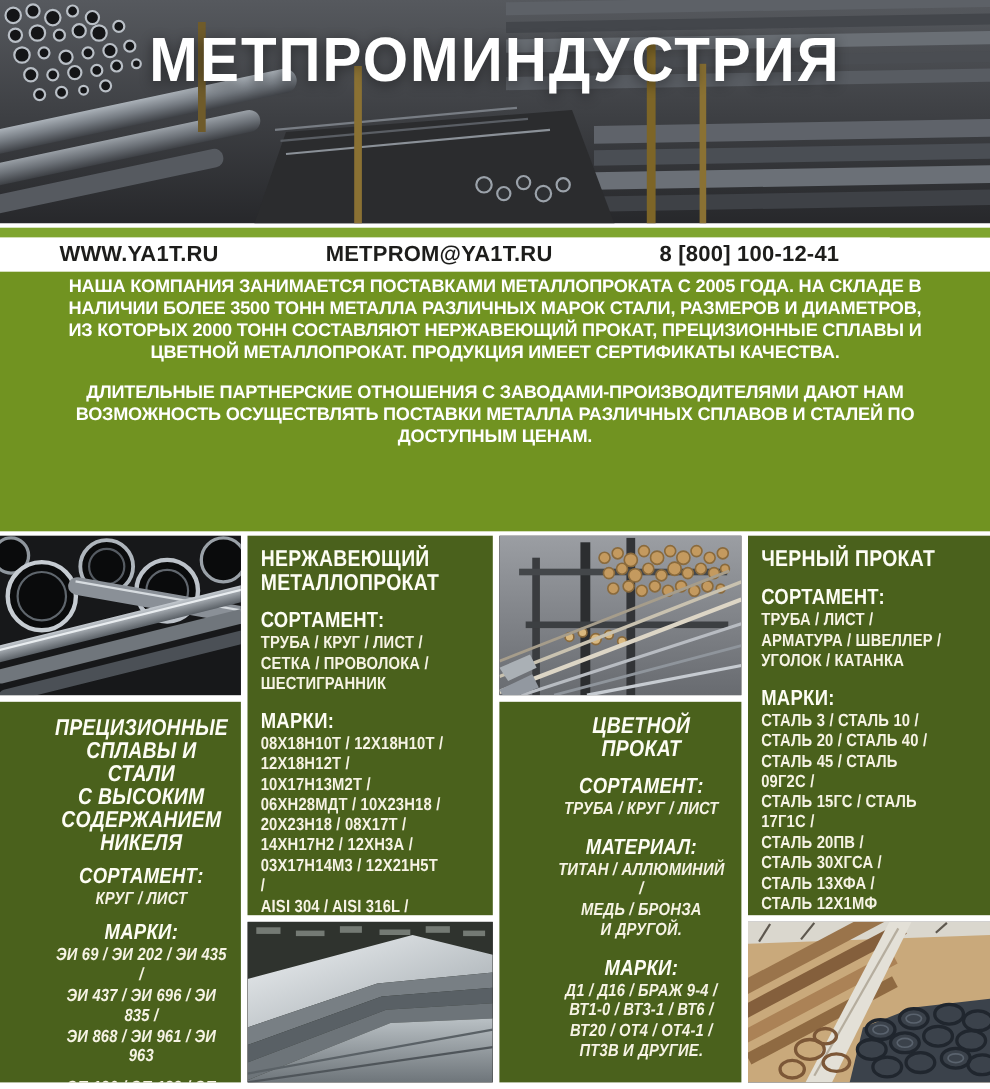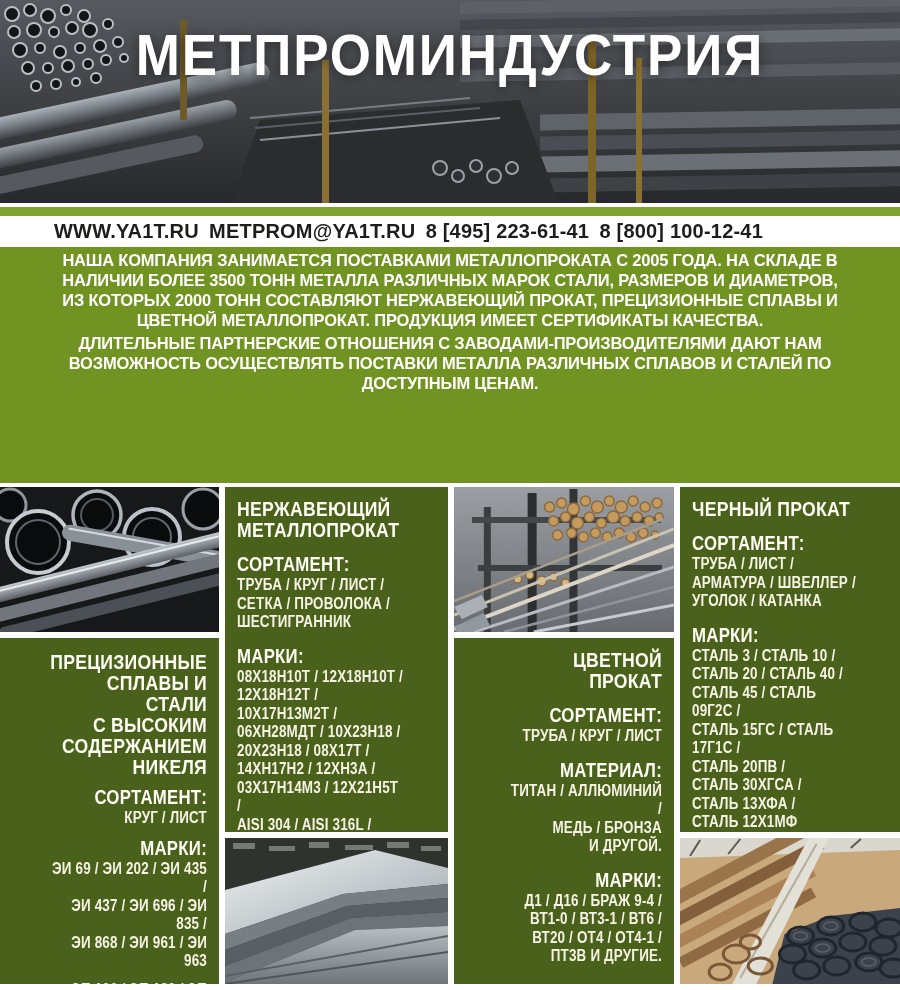--- a/index.html
+++ b/index.html
@@ -18,32 +18,32 @@
   
   .contact-bar{position:absolute;top:216px;left:0;width:809px;height:31px;background:#ffffff;
                display:flex;align-items:center;justify-content:space-between;box-sizing:border-box;
                padding:0 46px 0 54px;font-weight:bold;font-size:20px;color:#1d1d1b;letter-spacing:.2px;}
   .contact-bar span{white-space:nowrap;cursor:pointer;}
 
   
   .intro{position:absolute;top:247px;left:0;width:900px;height:236px;background:#719321;
          box-sizing:border-box;padding-top:3px;text-align:center;color:#ffffff;font-weight:bold;}
   .intro p{margin:0;font-size:16.5px;line-height:20px;letter-spacing:-.2px;white-space:pre-line;}
-  .intro p + p{margin-top:3px;}
+  .intro p + p{margin-top:17px;}
 
   
   .grid{position:absolute;top:487px;left:0;width:900px;height:497px;display:grid;
         grid-template-columns:219px 223px 220px 220px;gap:6px;background:#ffffff;}
   .gcol{display:flex;flex-direction:column;gap:6px;min-height:0;}
   .photo{overflow:hidden;background:#222;}
   .photo svg{display:block;width:100%;height:100%;}
   .photo-top{height:145px;flex:none;}
   .photo-fill{flex:1;}
   .cell{background:#4a611c;color:#f6f3e4;box-sizing:border-box;overflow:hidden;padding:9px 10px 0 12px;}
-  .cell.right{text-align:right;padding:9px 12px 0 20px;}
+  .cell.right{text-align:center;padding:9px 12px 0 20px;font-style:italic;}
   .cell-fixed{height:345px;flex:none;}
   .cell-fill{flex:1;}
   .tx{transform:scaleX(.84);transform-origin:left top;font-weight:bold;white-space:pre-line;}
   .cell.right .tx{transform-origin:right top;}
   .cat-title{font-size:21px;line-height:21px;color:#fdfdf4;letter-spacing:.3px;margin-top:2px;}
   .precision-title{margin-top:4px;}
   .cat-label{font-size:20px;line-height:20px;color:#fdfdf4;letter-spacing:.3px;margin-top:14px;}
   .precision .cat-label{margin-top:10px;}
   .cat-items{font-size:16px;line-height:18.5px;margin-top:2px;letter-spacing:.2px;}
   .cat-items.second{margin-top:10px;}
@@ -131,21 +131,20 @@
       </g>
     </svg>
     <h1 class="hero-title">МЕТПРОМИНДУСТРИЯ</h1>
   </header>
 
   <div class="accent-strip"></div>
 
   <div class="contact-bar">
     <span>WWW.YA1T.RU</span>
     <span>METPROM@YA1T.RU</span>
-    <span>8 [495] 223-61-41</span>
     <span>8 [800] 100-12-41</span>
   </div>
 
   <section class="intro">
     <p>НАША КОМПАНИЯ ЗАНИМАЕТСЯ ПОСТАВКАМИ МЕТАЛЛОПРОКАТА С 2005 ГОДА. НА СКЛАДЕ В
 НАЛИЧИИ БОЛЕЕ 3500 ТОНН МЕТАЛЛА  РАЗЛИЧНЫХ МАРОК СТАЛИ, РАЗМЕРОВ И ДИАМЕТРОВ,
 ИЗ КОТОРЫХ 2000 ТОНН СОСТАВЛЯЮТ НЕРЖАВЕЮЩИЙ ПРОКАТ, ПРЕЦИЗИОННЫЕ СПЛАВЫ И
 ЦВЕТНОЙ МЕТАЛЛОПРОКАТ. ПРОДУКЦИЯ ИМЕЕТ СЕРТИФИКАТЫ КАЧЕСТВА.</p>
     <p>ДЛИТЕЛЬНЫЕ ПАРТНЕРСКИЕ ОТНОШЕНИЯ С ЗАВОДАМИ-ПРОИЗВОДИТЕЛЯМИ ДАЮТ НАМ
 ВОЗМОЖНОСТЬ ОСУЩЕСТВЛЯТЬ ПОСТАВКИ МЕТАЛЛА РАЗЛИЧНЫХ СПЛАВОВ И СТАЛЕЙ ПО

